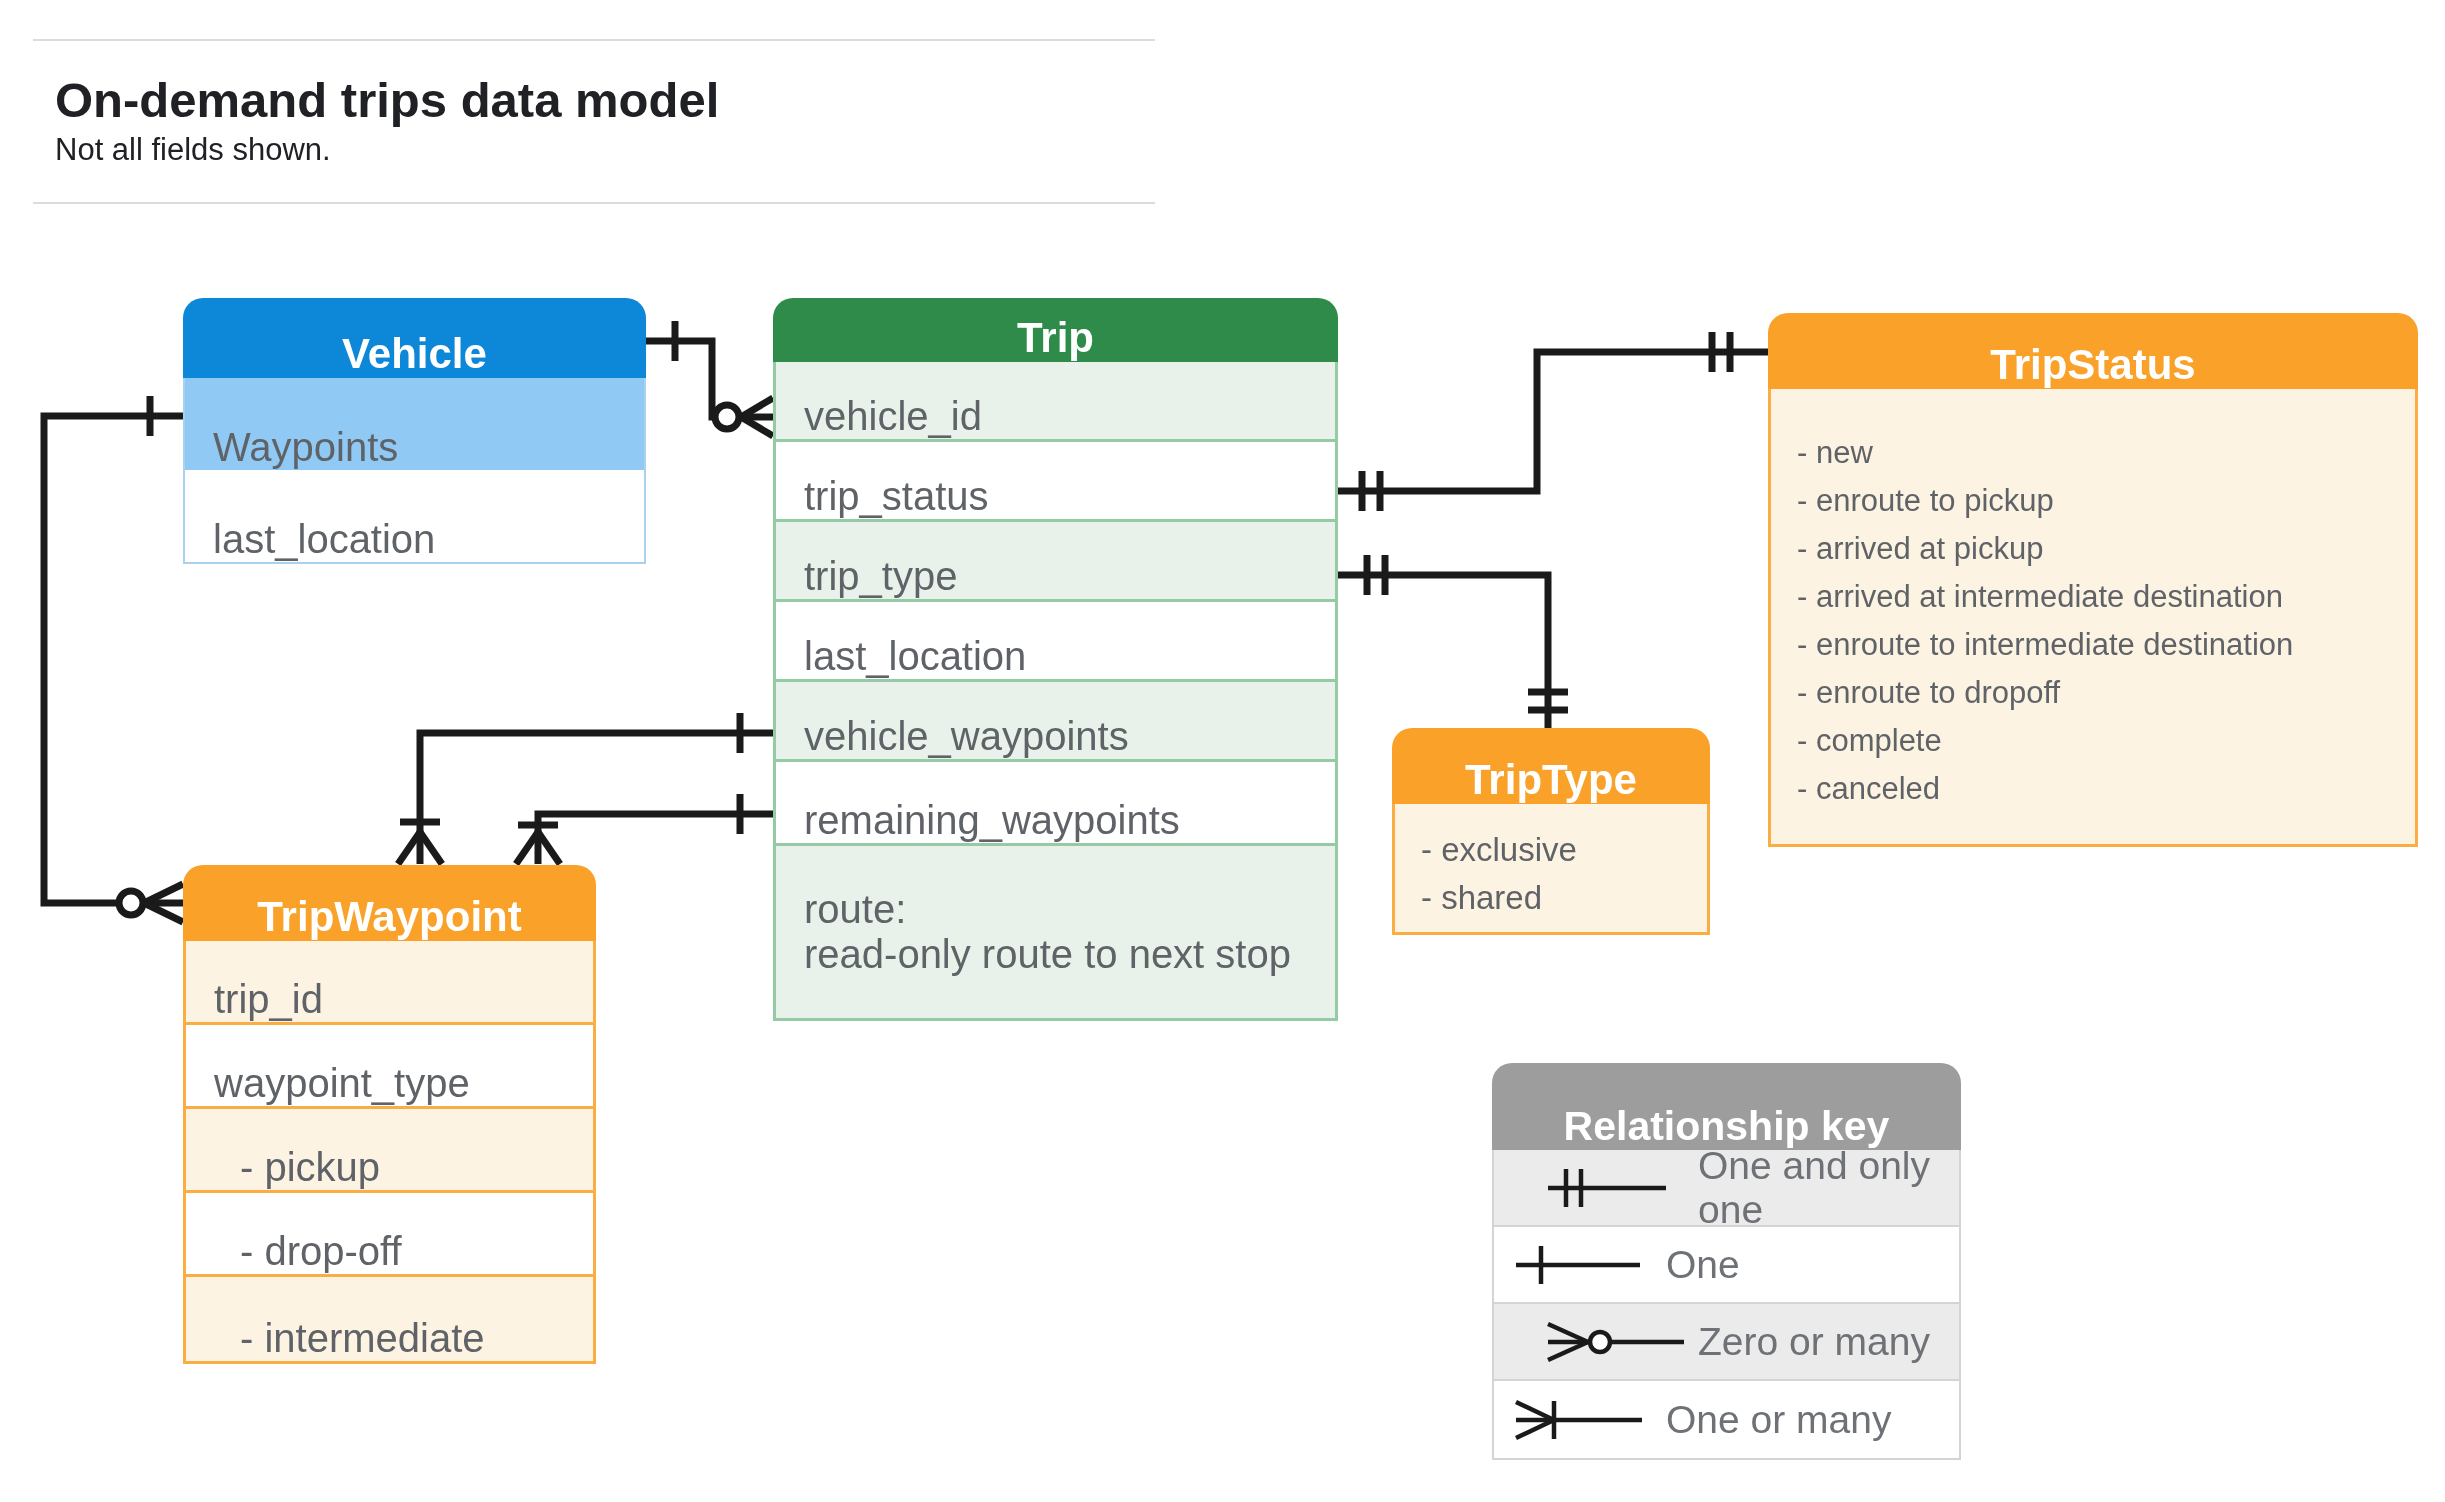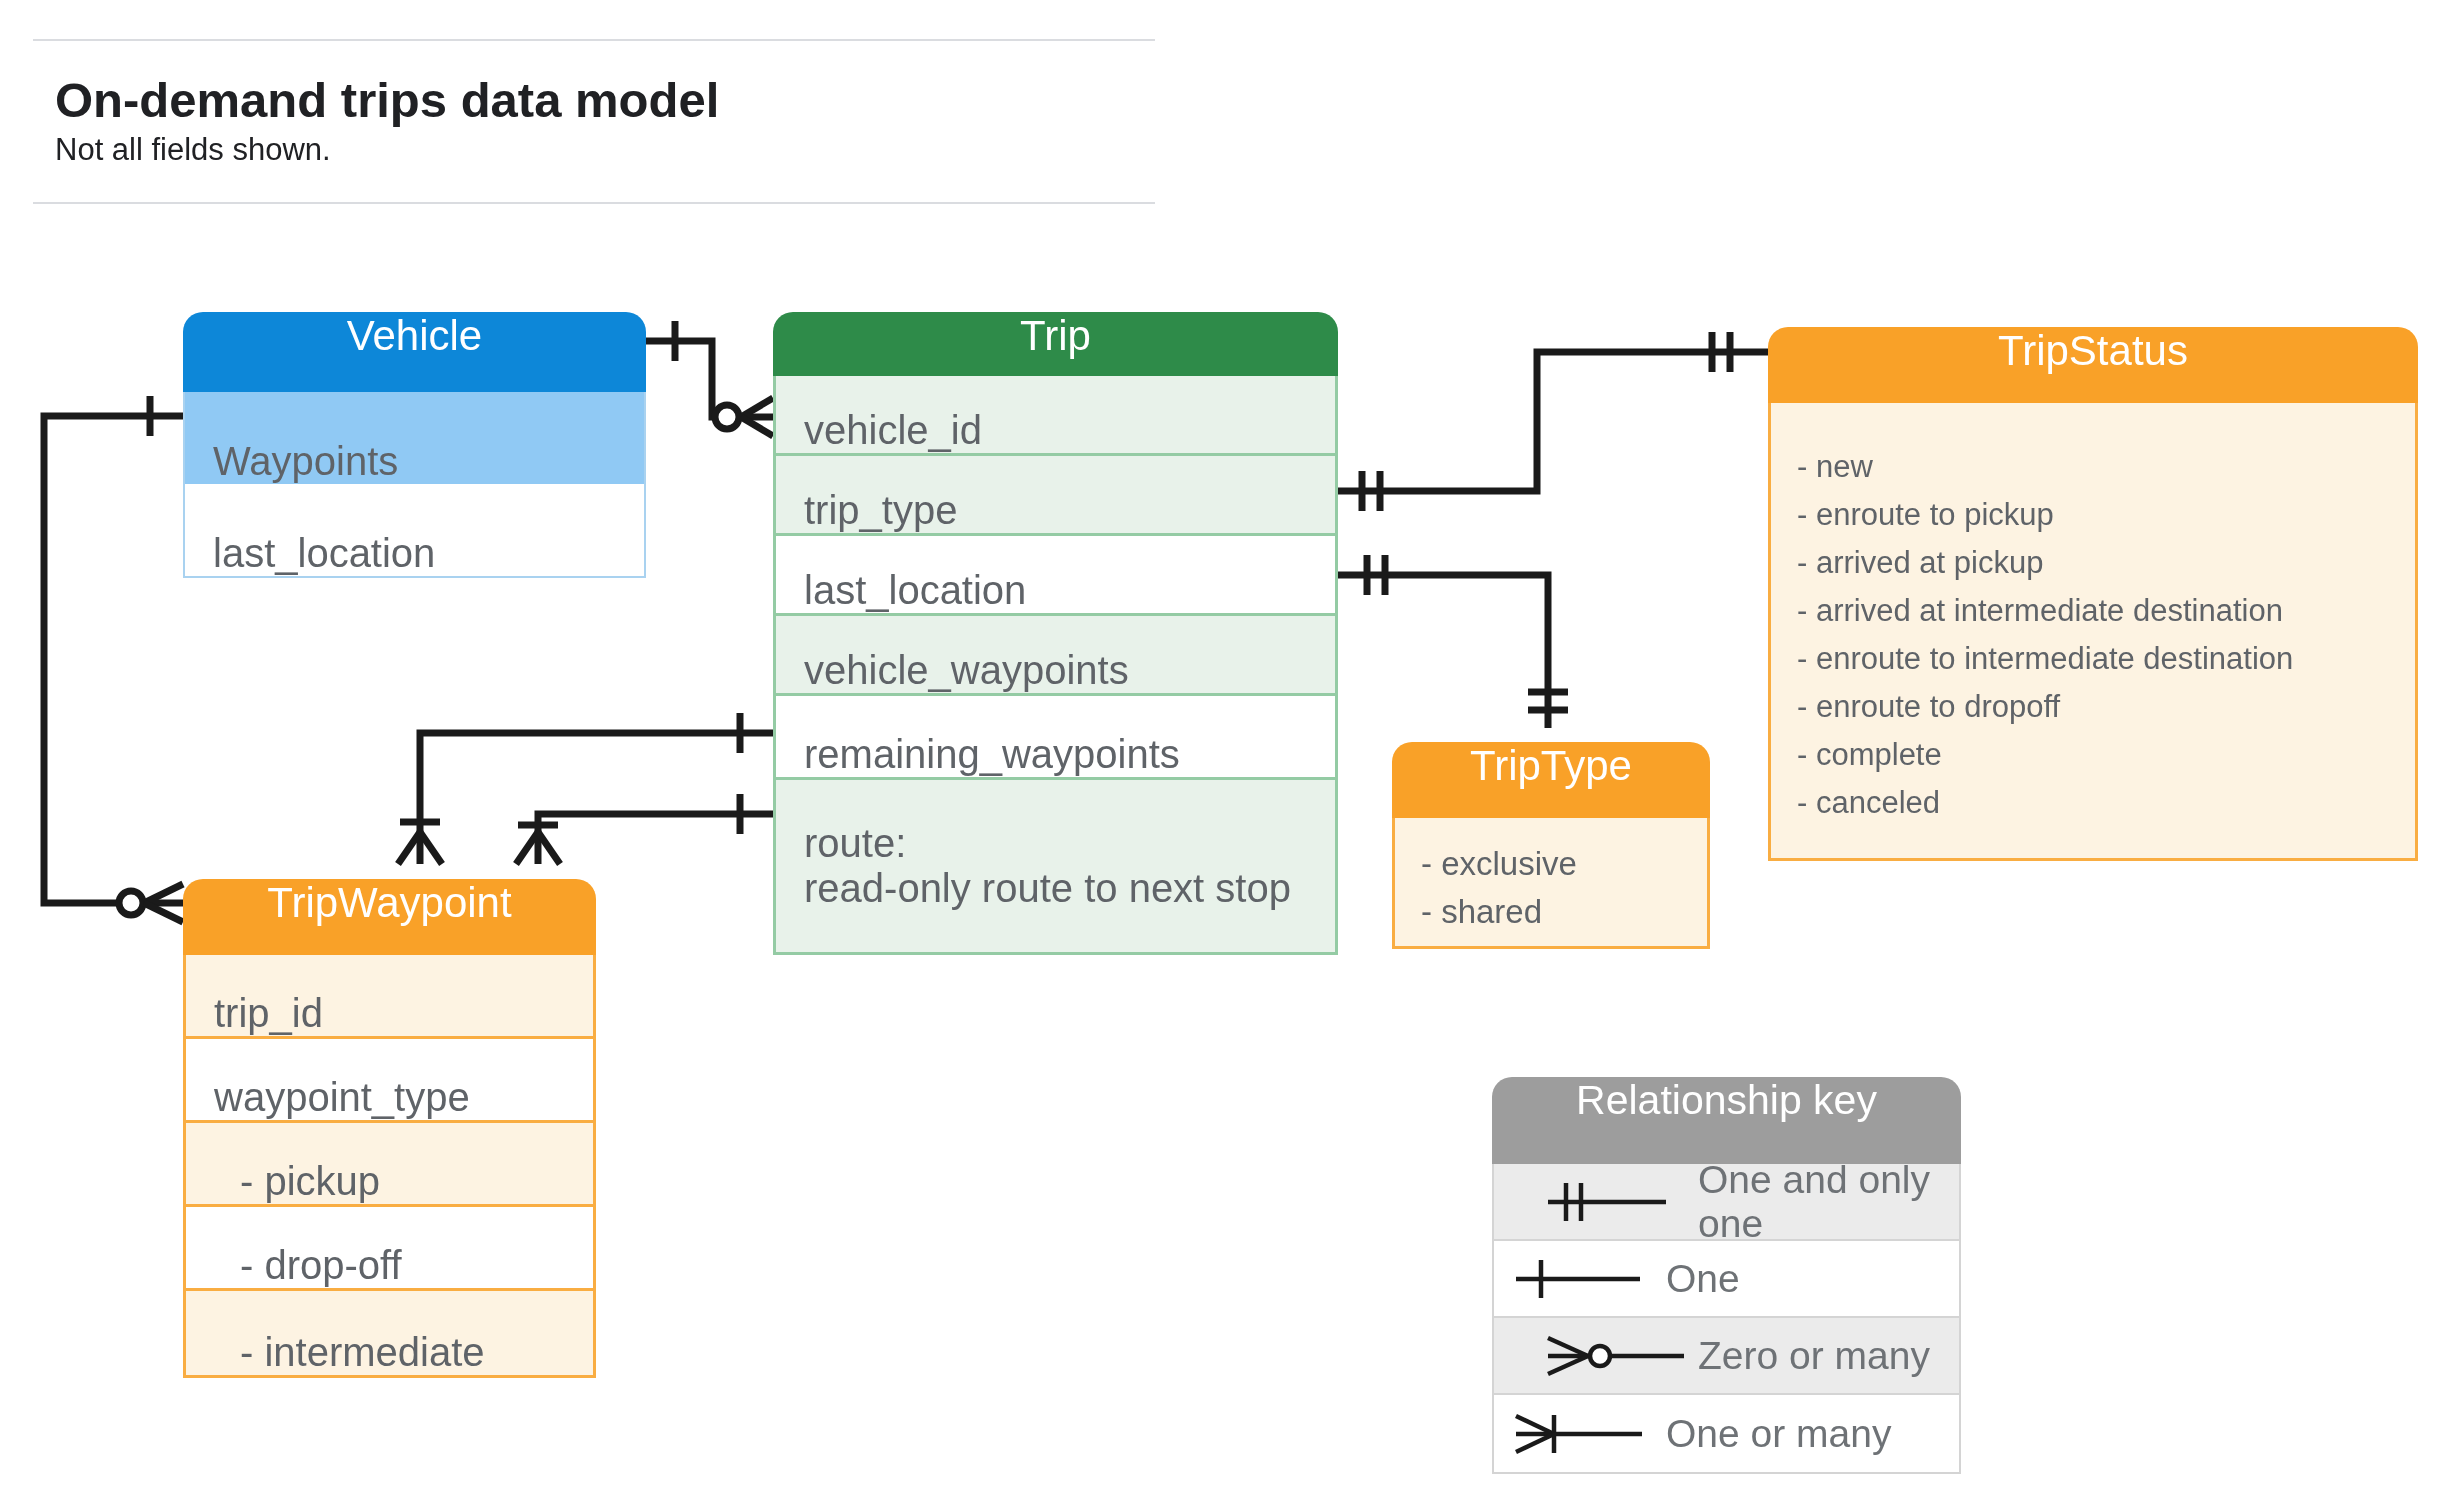--- a/index.html
+++ b/index.html
@@ -14,22 +14,22 @@
   #stage{
     position:relative;width:2445px;height:1502px;overflow:hidden;background:#ffffff;
     font-family:"Liberation Sans","DejaVu Sans",sans-serif;
   }
   .rule{position:absolute;height:2px;background:var(--rule);}
   #page-title{position:absolute;left:55px;top:72px;font-size:49px;font-weight:700;color:var(--title-text);letter-spacing:0px;}
   #page-subtitle{position:absolute;left:55px;top:132px;font-size:31px;color:var(--title-text);}
   svg.wires{position:absolute;left:0;top:0;z-index:1;}
   .entity{position:absolute;z-index:2;}
   .entity-header{
-    display:flex;align-items:flex-start;justify-content:center;
-    border-radius:20px 20px 0 0;color:#ffffff;font-weight:400;font-size:42px;margin-top:14px;
+    display:flex;align-items:flex-end;justify-content:center;
+    border-radius:20px 20px 0 0;color:#ffffff;font-weight:700;font-size:42px;
   }
   .rows{box-sizing:border-box;}
   .row{box-sizing:border-box;display:flex;align-items:flex-end;padding-left:28px;
     font-size:40px;color:var(--field-text);}
   .row.indent{padding-left:54px;}
   
   .vehicle .entity-header{background:var(--blue-header);height:80px;}
   .vehicle .rows{border:2px solid var(--blue-border);border-top:none;}
   .vehicle .row{height:92px;}
   .vehicle .row.hl{background:var(--blue-row);}
@@ -150,20 +150,23 @@
   </div>
 
   <div class="entity trip" style="left:773px;top:298px;width:565px;">
     <div class="entity-header">
       <span>Trip</span>
     </div>
     <div class="rows">
       <div class="row tint">
           <span>vehicle_id</span>
         </div>
+      <div class="row">
+          <span>trip_status</span>
+        </div>
       <div class="row tint">
           <span>trip_type</span>
         </div>
       <div class="row">
           <span>last_location</span>
         </div>
       <div class="row tint">
           <span>vehicle_waypoints</span>
         </div>
       <div class="row tall">

